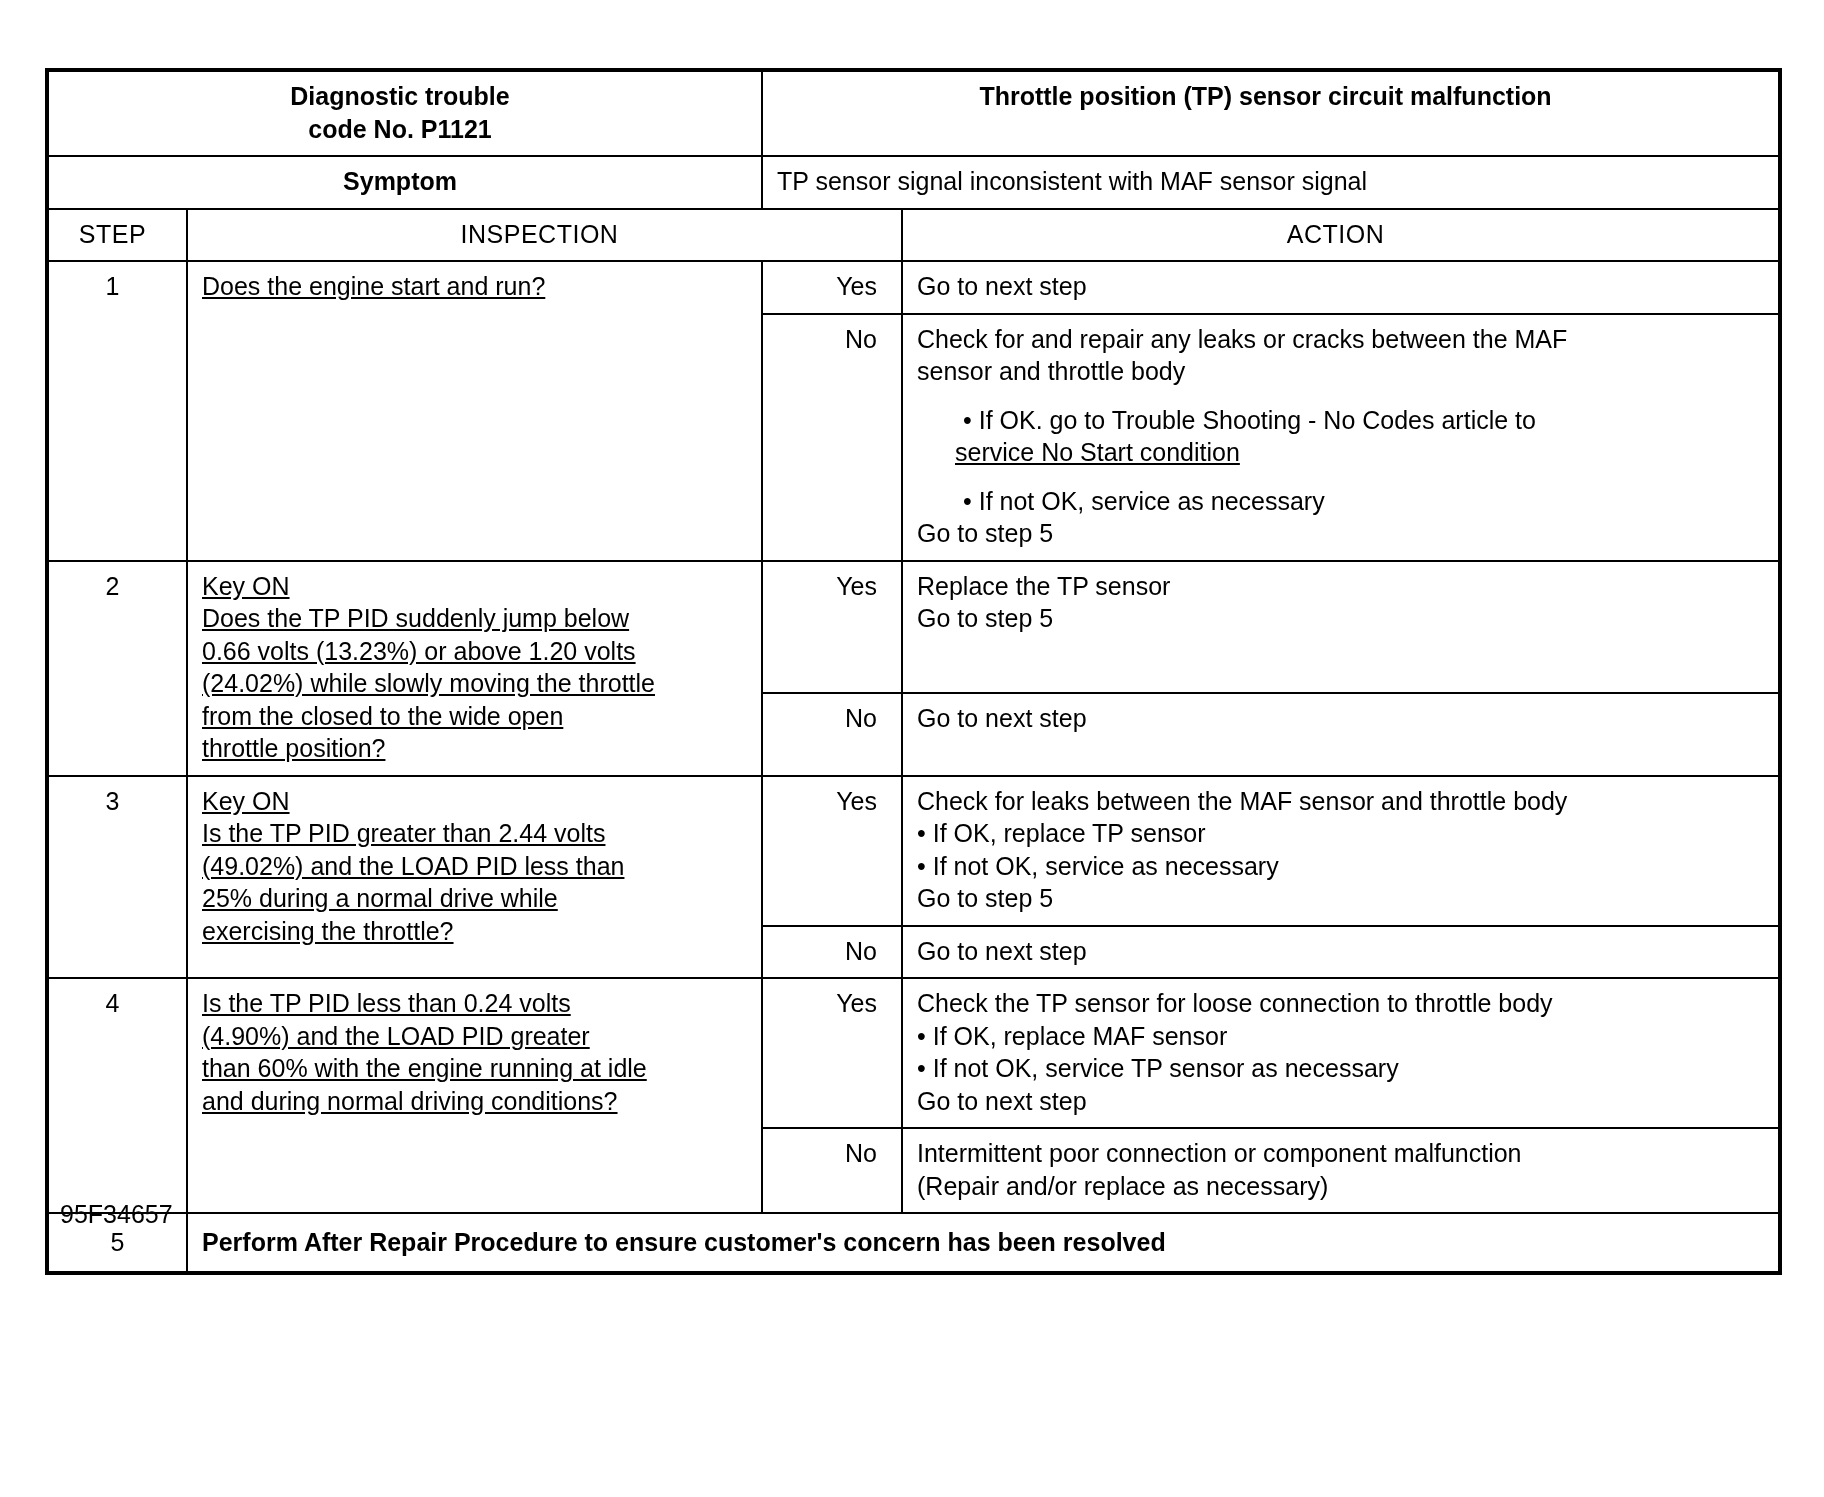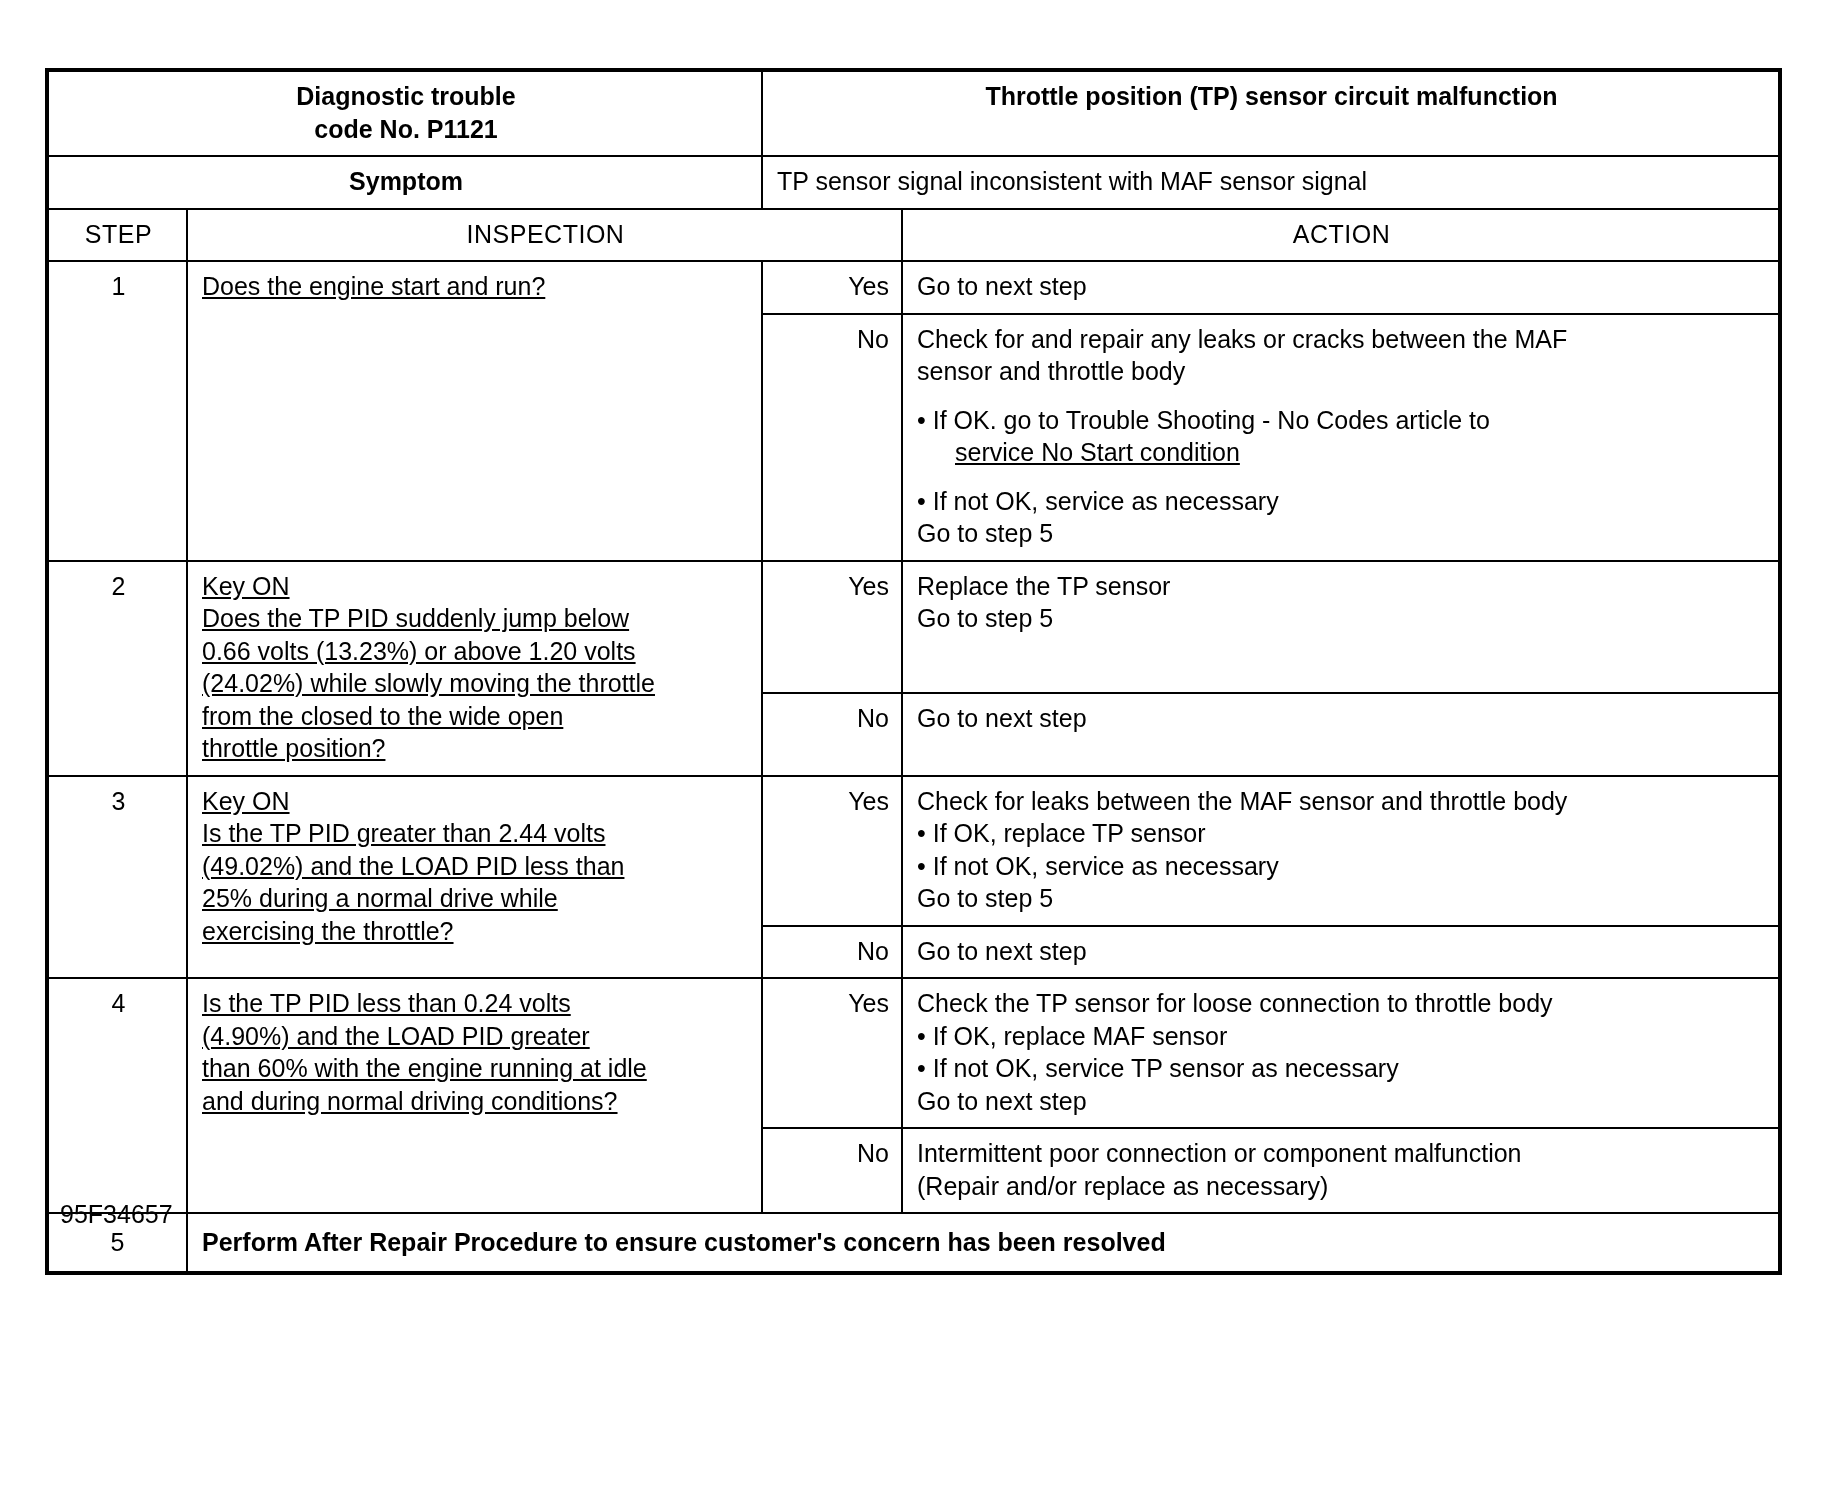--- a/index.html
+++ b/index.html
@@ -27,21 +27,21 @@
     position: absolute;
     left: 45px;
     top: 68px;
     width: 1733px;
     border-collapse: collapse;
     table-layout: fixed;
   }
   .dtc-table td {
     border: 2px solid #000000;
     vertical-align: top;
-    padding: 8px 12px 10px 14px;
+    padding: 8px 24px 10px 14px;
     font-size: 25px;
     line-height: 1.30;
   }
   .outer-thick {
     border: 4px solid #000;
   }
 
   
   .hdr-label {
     text-align: center;
@@ -94,20 +94,21 @@
   .action-cell {
     vertical-align: top;
     padding: 10px 10px 14px 14px;
   }
 
   .line { display: block; }
   .bullet-line {
     display: block;
     padding-left: 22px;
     text-indent: -22px;
+    margin-left: 46px;
   }
   .bullet-cont {
     display: block;
     padding-left: 38px;
     text-decoration: underline;
   }
   .gap-line {
     display: block;
     height: 16px;
   }

